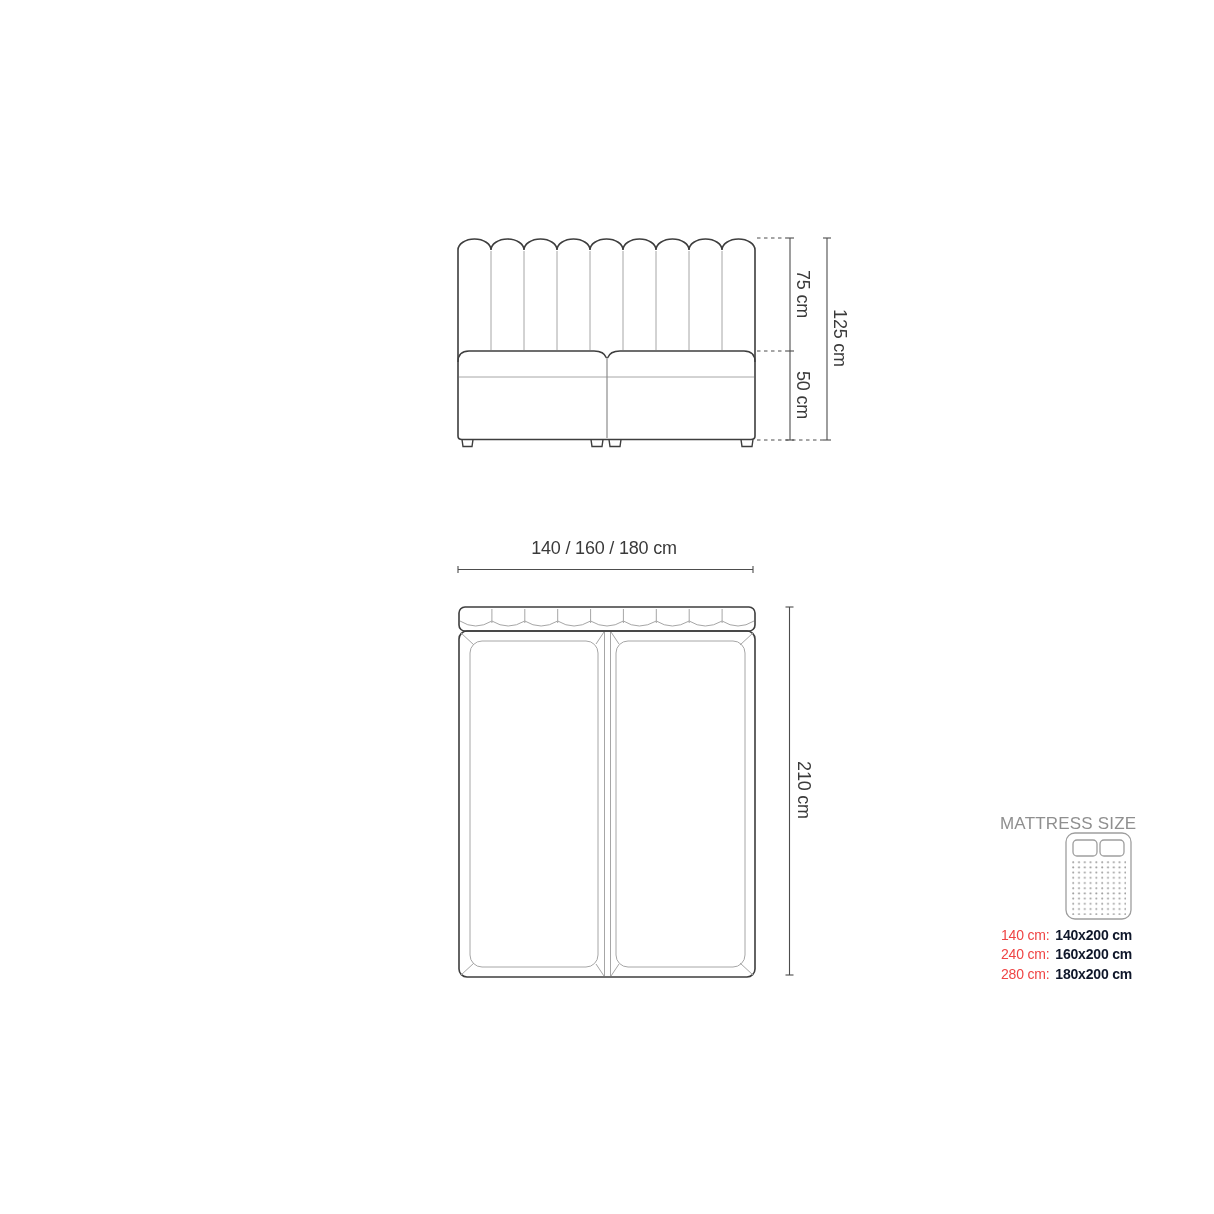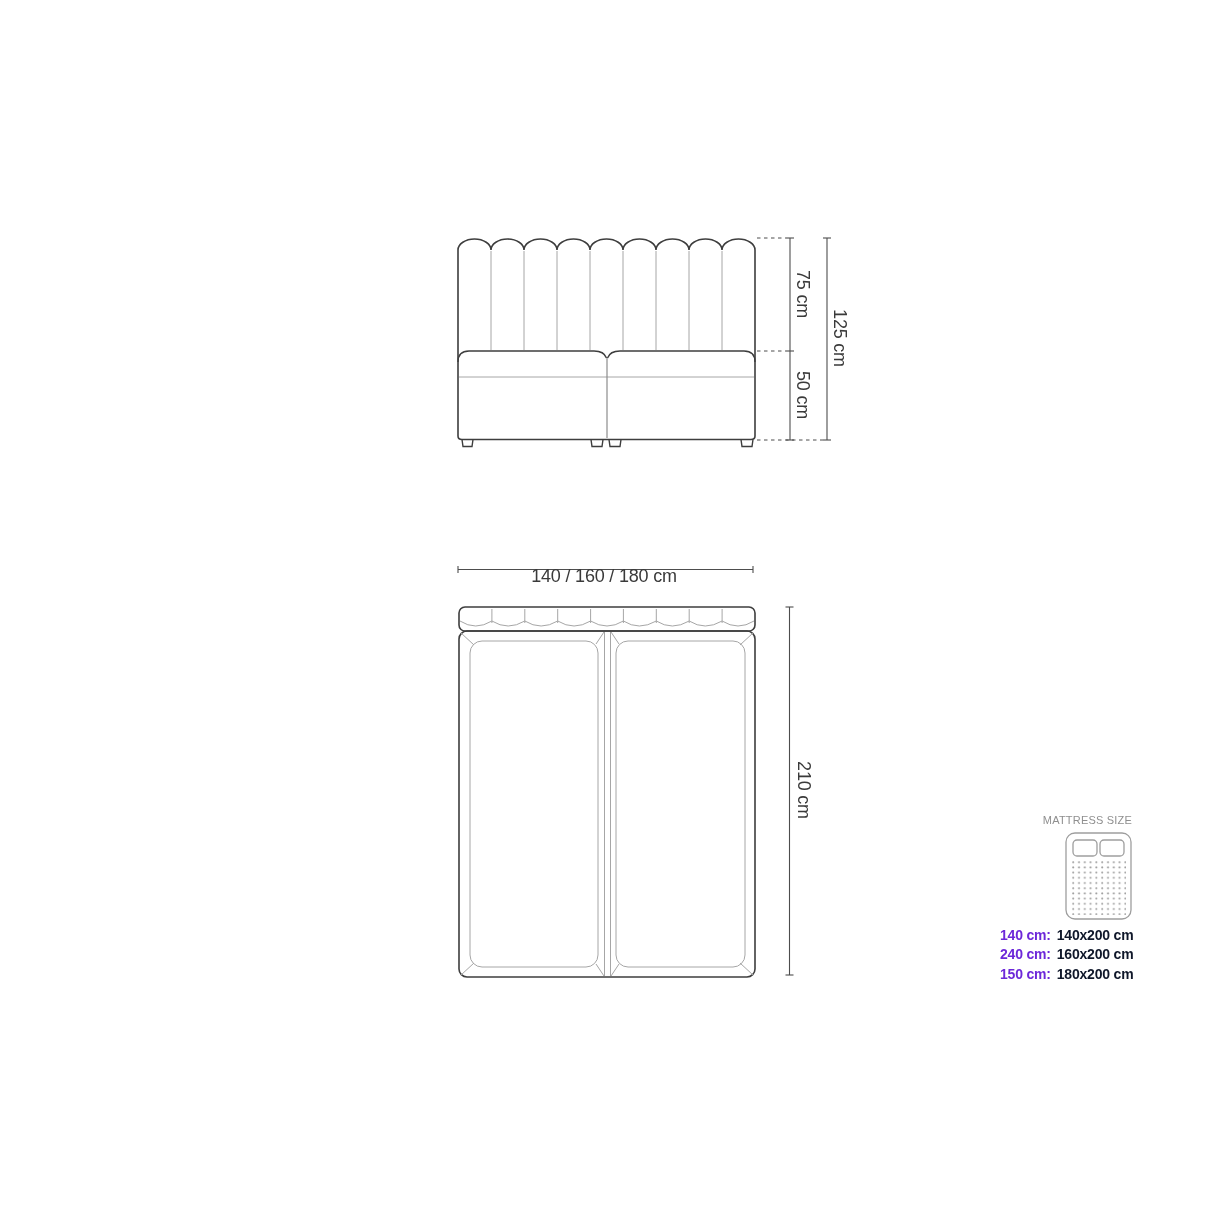--- a/index.html
+++ b/index.html
@@ -8,26 +8,26 @@
     font-family:"Liberation Sans", sans-serif;overflow:hidden;
   }
   svg{position:absolute;left:0;top:0;}
   .dim-label{
     position:absolute;font-size:18px;color:#3a3a3a;white-space:nowrap;
     letter-spacing:-0.2px;transform:translate(-50%,-50%);
   }
   .dim-label.vertical{transform:translate(-50%,-50%) rotate(90deg);}
   .legend{position:absolute;left:1000px;top:814px;width:132px;text-align:right;}
   .legend-title{
-    font-size:11px;color:#8f8f8f;letter-spacing:0.2px;font-weight:500;
+    font-size:17px;color:#8f8f8f;letter-spacing:0.2px;font-weight:500;
     white-space:nowrap;margin-bottom:8px;
   }
   .legend-rows{position:absolute;left:0;top:112px;width:132px;}
   .legend-row{line-height:19.3px;font-size:14px;white-space:nowrap;letter-spacing:-0.2px;}
-  .legend-label{color:#6d28d9;margin-right:6px;font-weight:bold;}
+  .legend-label{color:#ef4444;margin-right:6px;}
   .legend-value{color:#0f172a;font-weight:bold;}
 </style>
 </head>
 <body>
 
 <div class="canvas">
 
   <svg width="1214" height="1214" viewBox="0 0 1214 1214">
 
     <g fill="none" stroke="#3e3e3e" stroke-width="1.6">
@@ -145,32 +145,32 @@
       <rect x="1072" y="861" width="54" height="54" fill="url(#dotgrid)" stroke="none"></rect>
     </g>
   </svg>
 
   <div class="dim-label vertical" style="left:802px;top:294px;">75 cm</div>
 
   <div class="dim-label vertical" style="left:802px;top:395px;">50 cm</div>
 
   <div class="dim-label vertical" style="left:839px;top:338px;">125 cm</div>
 
-  <div class="dim-label" style="left:604px;top:576px;">140 / 160 / 180 cm</div>
+  <div class="dim-label" style="left:604px;top:548px;">140 / 160 / 180 cm</div>
 
   <div class="dim-label vertical" style="left:803px;top:790px;">210 cm</div>
 
   <div class="legend">
     <div class="legend-title">MATTRESS SIZE</div>
     <div class="legend-rows">
       <div class="legend-row">
         <span class="legend-label">140 cm:</span><span class="legend-value">140x200 cm</span>
       </div>
       <div class="legend-row">
         <span class="legend-label">240 cm:</span><span class="legend-value">160x200 cm</span>
       </div>
       <div class="legend-row">
-        <span class="legend-label">150 cm:</span><span class="legend-value">180x200 cm</span>
+        <span class="legend-label">280 cm:</span><span class="legend-value">180x200 cm</span>
       </div>
     </div>
   </div>
 
 </div>
 
 </body></html>

